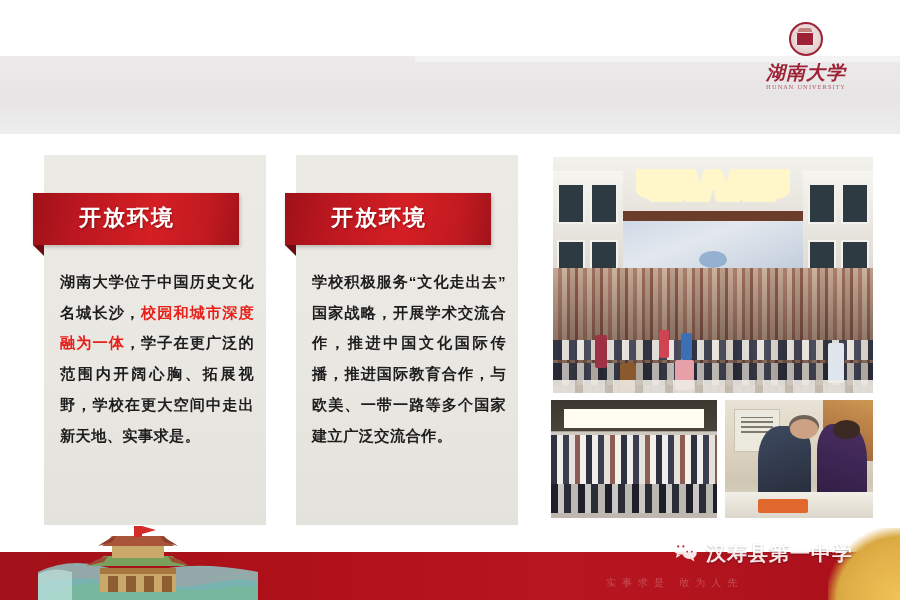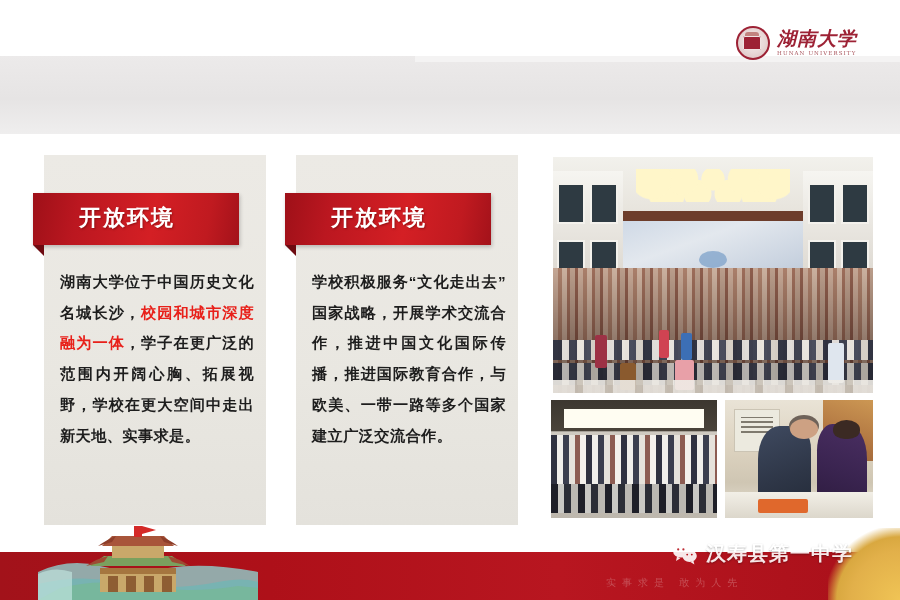--- a/index.html
+++ b/index.html
@@ -36,21 +36,21 @@
   .title-text{
     position:absolute;left:58px;top:50%;transform:translateY(-52%);
     color:#ffffff;font-size:36px;font-weight:bold;letter-spacing:3px;
     text-shadow:2px 2px 3px rgba(90,0,0,.55);
     white-space:nowrap;
   }
 
   
   .logo{
     position:absolute;left:736px;top:22px;width:140px;height:42px;
-    display:flex;align-items:center;gap:7px;
+    display:flex;align-items:center;gap:7px;flex-direction:column;
   }
   .logo-seal{
     width:30px;height:30px;border-radius:50%;
     border:2px solid #9d2235;
     background:radial-gradient(circle at 50% 45%,#f4eceb 0%,#e9d9d8 50%,#d9bdbd 100%);
     position:relative;flex:0 0 auto;
   }
   .logo-seal:before{
     content:"";position:absolute;left:5px;top:8px;width:18px;height:14px;
     background:#9d2235;border-radius:2px 2px 1px 1px;
@@ -269,21 +269,21 @@
   }
 
   
   .pavilion{
     position:absolute;left:38px;bottom:0;width:220px;height:78px;
   }
 
   
   .watermark{
     position:absolute;left:672px;top:540px;
-    display:flex;align-items:center;gap:8px;opacity:.9;
+    display:flex;gap:8px;opacity:.9;
   }
   .wechat-icon{
     width:26px;height:22px;flex:0 0 auto;position:relative;
   }
   .watermark-text{
     font-size:20px;font-weight:bold;color:#ffffff;letter-spacing:1px;
     text-shadow:0 1px 2px rgba(0,0,0,.35);white-space:nowrap;
   }
 </style>
 </head>

